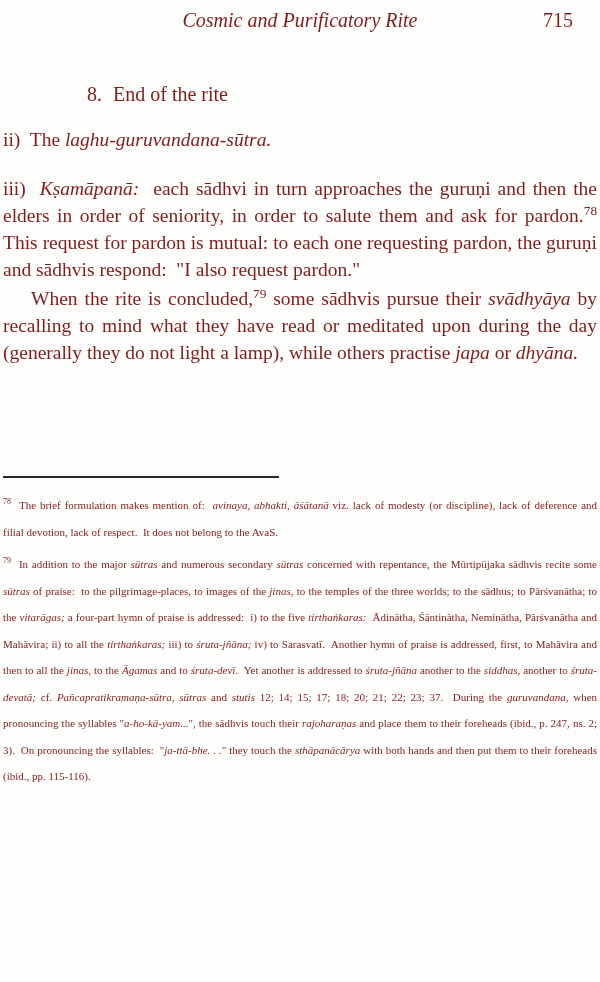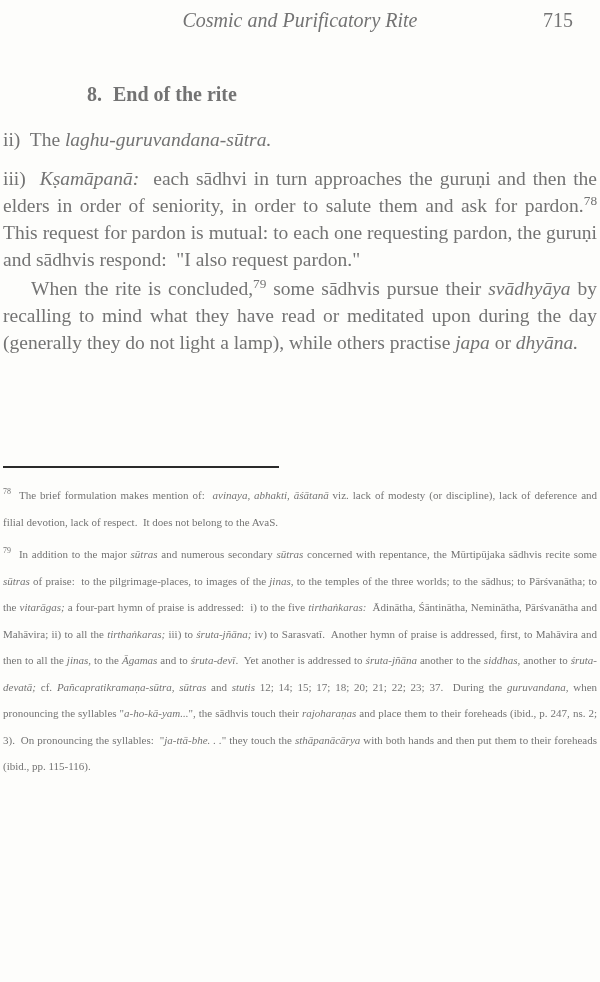--- a/index.html
+++ b/index.html
@@ -6,21 +6,21 @@
     margin: 0;
     padding: 0;
     background: #e8e8e8;
   }
   .page {
     position: relative;
     width: 600px;
     height: 982px;
     margin: 0 auto;
     background: #fdfdfb;
-    color: #737373;
+    color: #7f1d1d;
     font-family: "Liberation Serif", "DejaVu Serif", serif;
     overflow: hidden;
     box-sizing: border-box;
     padding: 0 3px;
   }
   .running-header {
     position: relative;
     padding-top: 9px;
     height: 26px;
     font-size: 20px;
@@ -32,32 +32,32 @@
   .page-number {
     position: absolute;
     top: 9px;
     right: 24px;
     font-style: normal;
   }
   .section-heading {
     margin: 46px 0 14px 0;
     padding-left: 84px;
     font-size: 20px;
-    font-weight: bold;
+    font-weight: normal;
     line-height: 27px;
   }
   .sec-num { margin-right: 11px; }
   .body-para {
     margin: 0;
     font-size: 19.5px;
     line-height: 27px;
   }
   .p1 { margin-top: 22px; }
   .p2 { margin-top: 18px; }
-  .p3 { margin-top: 12px; }
+  .p3 { margin-top: 22px; }
   .p4 { margin-top: 2px; text-indent: 28px; }
   .just { text-align: justify; }
   .it { font-style: italic; }
   .rm { font-style: normal; }
   sup.supref {
     font-size: 68%;
     vertical-align: super;
     line-height: 0;
   }
   .fn-rule {

